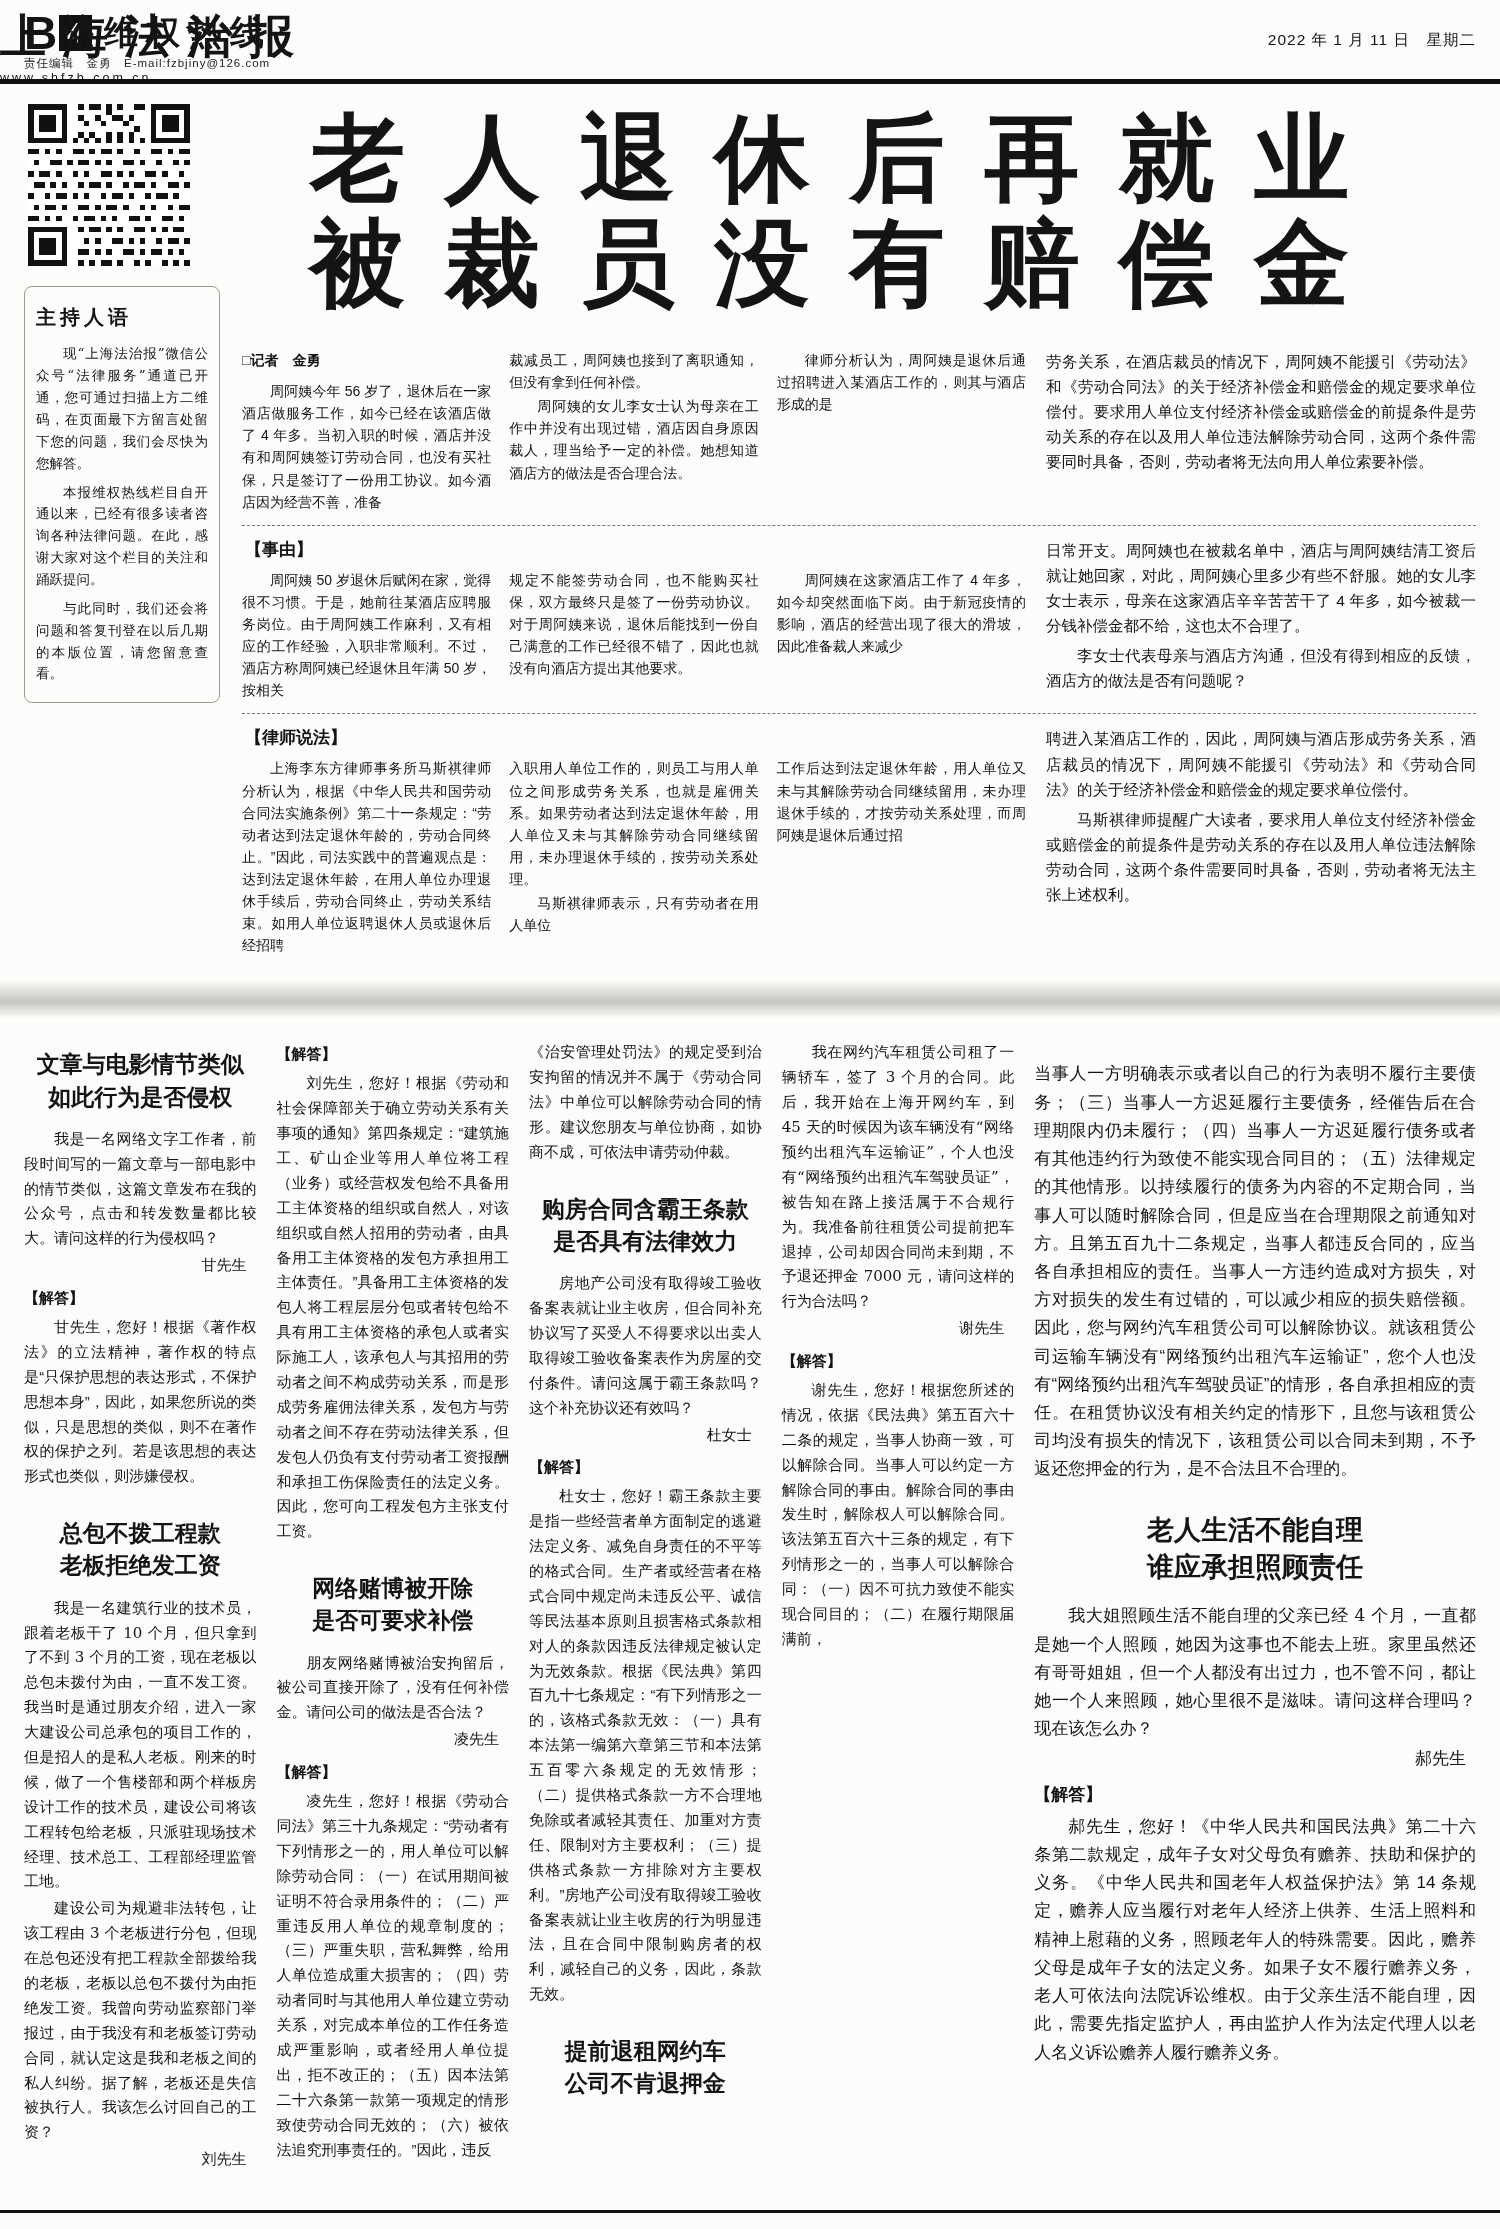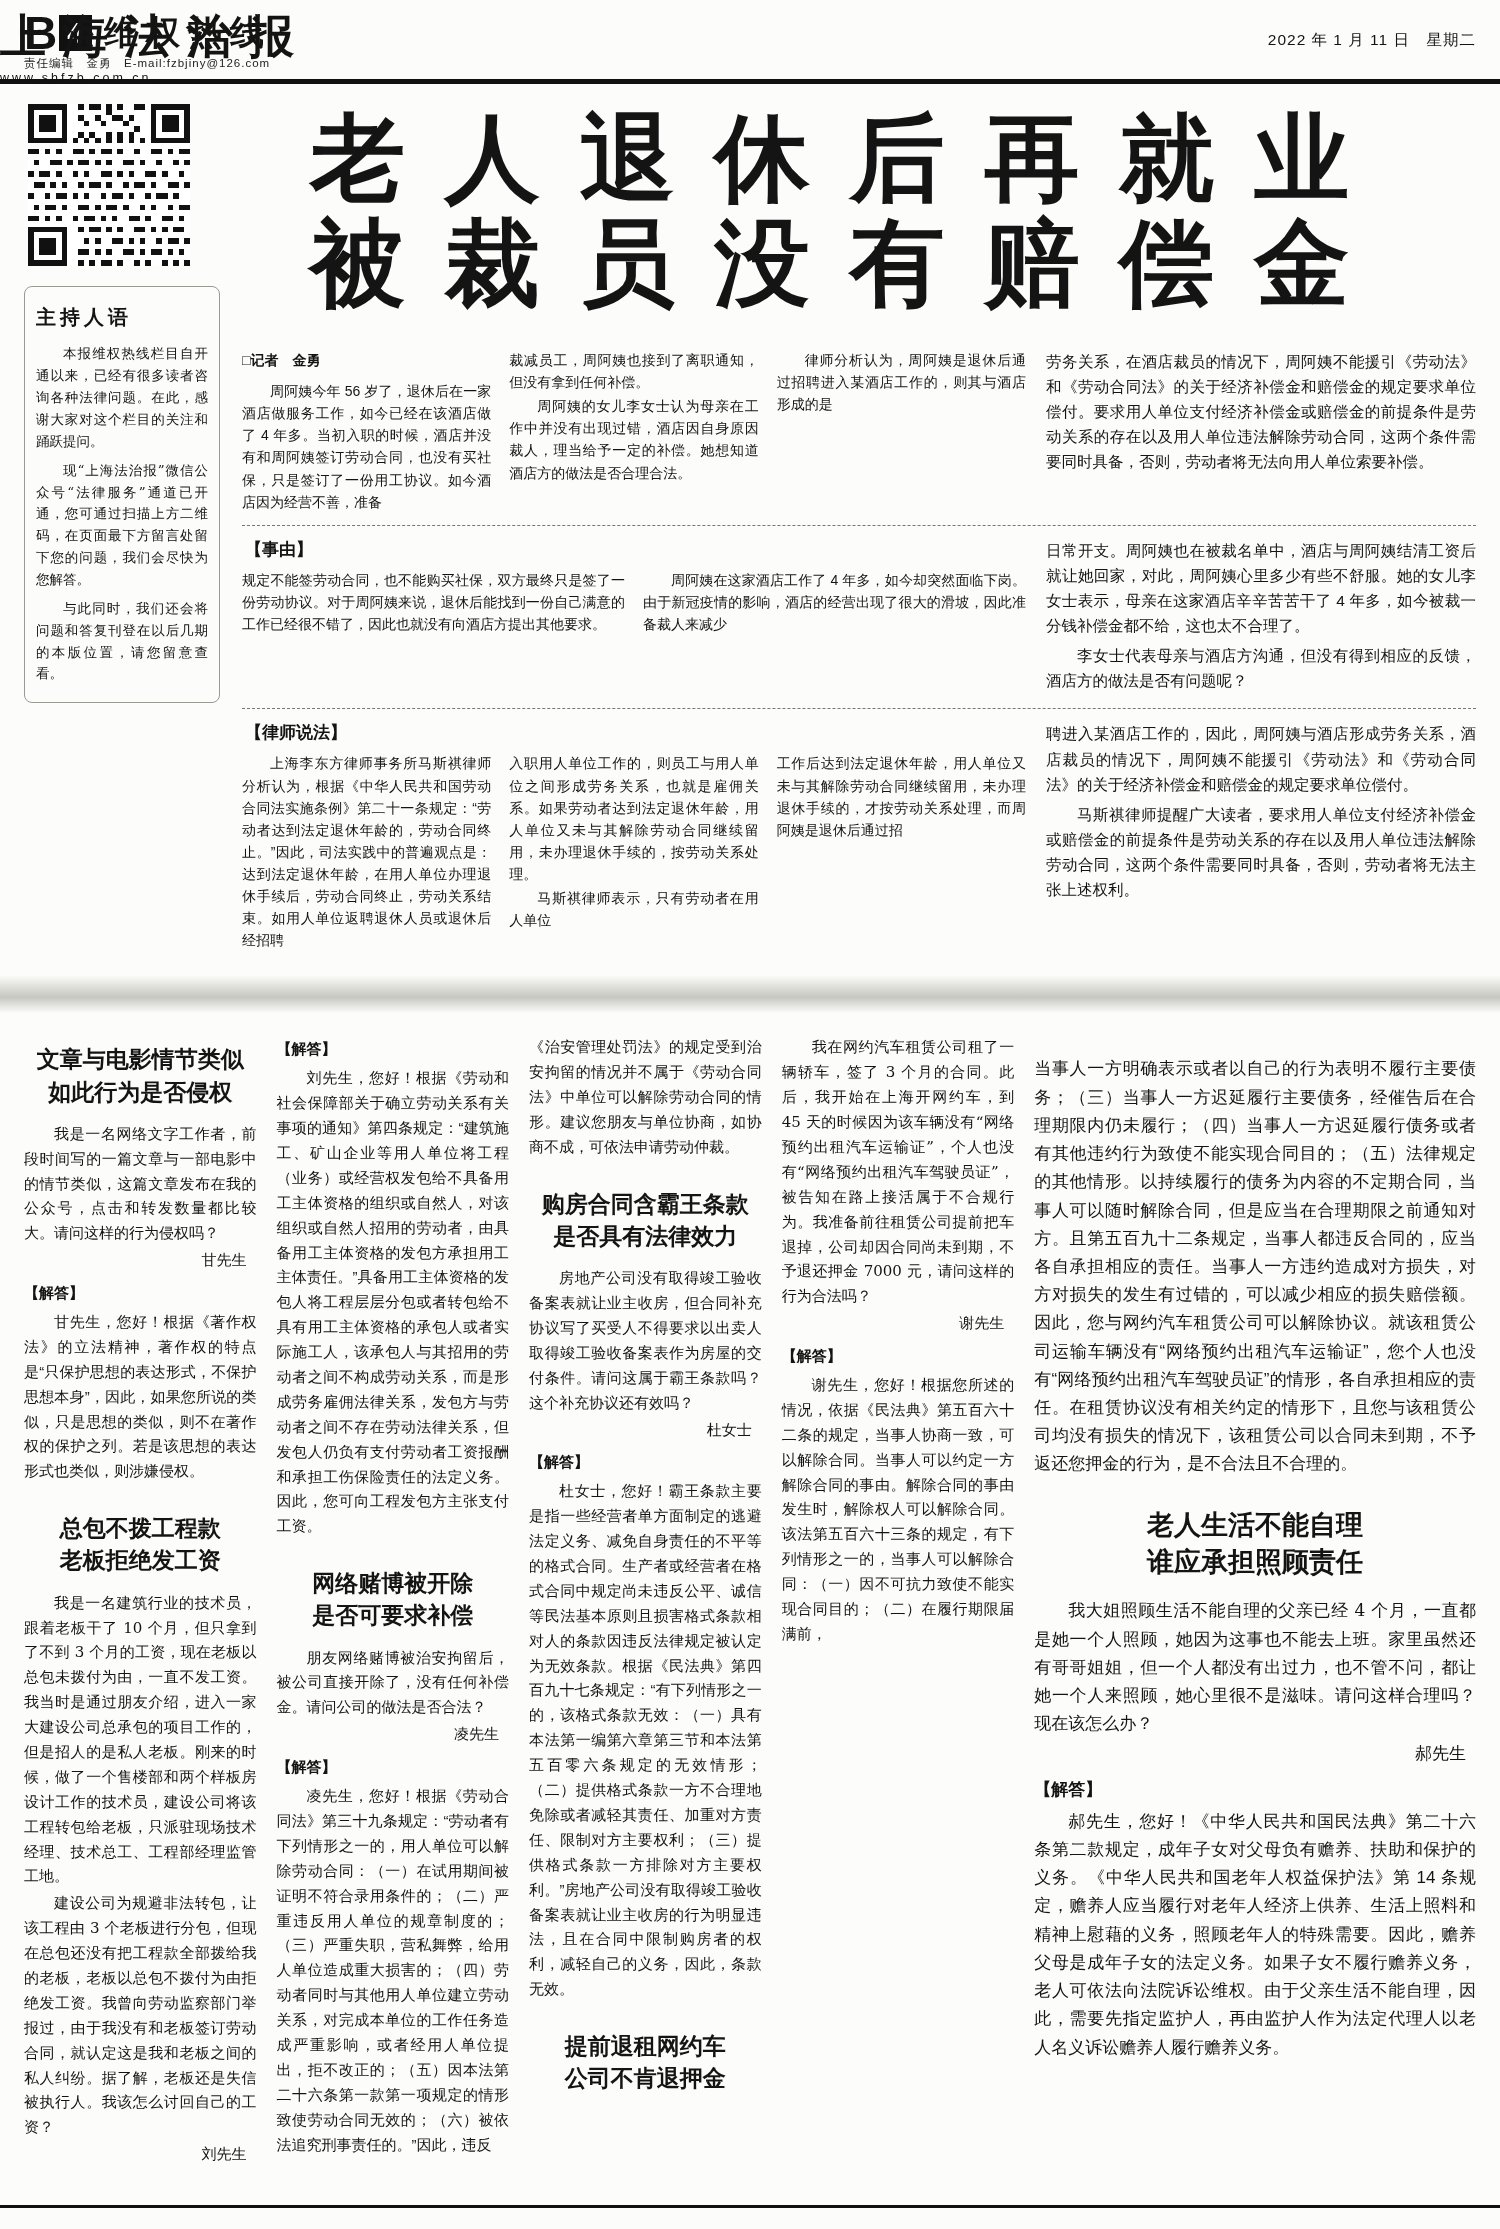--- a/index.html
+++ b/index.html
@@ -99,22 +99,22 @@
             <rect x="23" y="1" width="5" height="5" fill="#ffffff"></rect>
             <rect x="24" y="2" width="3" height="3"></rect>
           <rect x="0" y="22" width="7" height="7"></rect>
             <rect x="1" y="23" width="5" height="5" fill="#ffffff"></rect>
             <rect x="2" y="24" width="3" height="3"></rect>
           <path d="M9 0h1v1H9zM11 0h2v1h-2zM14 0h1v2h-1zM16 0h1v1h-1zM19 0h2v1h-2zM9 2h1v1H9zM12 2h1v1h-1zM15 2h2v1h-2zM18 2h1v1h-1zM10 3h1v1h-1zM13 3h1v1h-1zM17 3h1v1h-1zM19 4h1v1h-1zM9 5h1v1H9zM11 5h1v1h-1zM14 5h1v1h-1zM16 5h1v1h-1zM18 5h1v1h-1zM8 6h1v1H8zM10 6h1v1h-1zM12 6h1v1h-1zM14 6h1v1h-1zM16 6h1v1h-1zM18 6h1v1h-1zM20 6h1v1h-1zM0 8h2v1H0zM3 8h1v1H3zM5 8h1v1H5zM8 8h2v1H8zM11 8h1v1h-1zM13 8h2v1h-2zM16 8h1v1h-1zM19 8h1v1h-1zM22 8h2v1h-2zM25 8h1v1h-1zM27 8h2v1h-2zM1 10h1v1H1zM4 10h2v1H4zM7 10h1v1H7zM9 10h2v1H9zM12 10h1v1h-1zM14 10h1v1h-1zM17 10h2v1h-2zM20 10h1v1h-1zM23 10h1v1h-1zM26 10h1v1h-1zM28 10h1v1h-1zM0 12h1v1H0zM2 12h2v1H2zM5 12h1v1H5zM8 12h1v1H8zM10 12h1v1h-1zM13 12h2v1h-2zM16 12h1v1h-1zM18 12h1v1h-1zM21 12h2v1h-2zM24 12h1v1h-1zM27 12h1v1h-1zM1 14h2v1H1zM4 14h1v1H4zM6 14h1v1H6zM9 14h1v1H9zM11 14h2v1h-2zM14 14h1v1h-1zM17 14h1v1h-1zM19 14h2v1h-2zM22 14h1v1h-1zM25 14h2v1h-2zM28 14h1v1h-1zM0 16h1v1H0zM3 16h1v1H3zM5 16h2v1H5zM8 16h1v1H8zM10 16h1v1h-1zM13 16h1v1h-1zM15 16h2v1h-2zM18 16h1v1h-1zM21 16h1v1h-1zM23 16h2v1h-2zM26 16h1v1h-1zM1 18h1v1H1zM3 18h2v1H3zM6 18h1v1H6zM9 18h2v1H9zM12 18h1v1h-1zM14 18h2v1h-2zM17 18h1v1h-1zM20 18h1v1h-1zM22 18h1v1h-1zM25 18h1v1h-1zM27 18h2v1h-2zM0 20h2v1H0zM3 20h1v1H3zM5 20h1v1H5zM8 20h1v1H8zM10 20h2v1h-2zM13 20h1v1h-1zM15 20h1v1h-1zM18 20h2v1h-2zM21 20h1v1h-1zM24 20h2v1h-2zM27 20h1v1h-1zM9 22h1v1H9zM11 22h2v1h-2zM14 22h1v1h-1zM16 22h1v1h-1zM19 22h2v1h-2zM22 22h1v1h-1zM24 22h1v1h-1zM26 22h2v1h-2zM10 24h1v1h-1zM12 24h1v1h-1zM15 24h2v1h-2zM18 24h1v1h-1zM20 24h1v1h-1zM23 24h1v1h-1zM25 24h2v1h-2zM28 24h1v1h-1zM9 26h2v1H9zM12 26h1v1h-1zM14 26h1v1h-1zM17 26h2v1h-2zM20 26h1v1h-1zM22 26h2v1h-2zM25 26h1v1h-1zM27 26h1v1h-1zM9 28h1v1H9zM11 28h1v1h-1zM13 28h2v1h-2zM16 28h1v1h-1zM19 28h1v1h-1zM21 28h1v1h-1zM24 28h1v1h-1zM26 28h1v1h-1zM28 28h1v1h-1z"></path>
         </g>
       </svg>
       <div class="host">
         <div class="host-title">主持人语</div>
+        <p class="ind">现“上海法治报”微信公众号“法律服务”通道已开通，您可通过扫描上方二维码，在页面最下方留言处留下您的问题，我们会尽快为您解答。</p>
         <p class="ind">本报维权热线栏目自开通以来，已经有很多读者咨询各种法律问题。在此，感谢大家对这个栏目的关注和踊跃提问。</p>
-        <p class="ind">现“上海法治报”微信公众号“法律服务”通道已开通，您可通过扫描上方二维码，在页面最下方留言处留下您的问题，我们会尽快为您解答。</p>
         <p class="ind">与此同时，我们还会将问题和答复刊登在以后几期的本版位置，请您留意查看。</p>
       </div>
     </aside>
 
     <div class="lead-main">
       <h1 class="headline">
         <span>老人退休后再就业</span><br>
         <span>被裁员没有赔偿金</span>
       </h1>
 
@@ -137,20 +137,23 @@
         <div class="lrow-right">
           <p class="cont">劳务关系，在酒店裁员的情况下，周阿姨不能援引《劳动法》和《劳动合同法》的关于经济补偿金和赔偿金的规定要求单位偿付。要求用人单位支付经济补偿金或赔偿金的前提条件是劳动关系的存在以及用人单位违法解除劳动合同，这两个条件需要同时具备，否则，劳动者将无法向用人单位索要补偿。</p>
         </div>
       </div>
 
       <div class="lrow">
         <div class="lrow-left">
           <div class="sec-label">【事由】</div>
           <div class="cols">
             <div class="col">
+              <p class="ind">周阿姨 50 岁退休后赋闲在家，觉得很不习惯。于是，她前往某酒店应聘服务岗位。由于周阿姨工作麻利，又有相应的工作经验，入职非常顺利。不过，酒店方称周阿姨已经退休且年满 50 岁，按相关</p>
+            </div>
+            <div class="col">
               <p class="cont">规定不能签劳动合同，也不能购买社保，双方最终只是签了一份劳动协议。对于周阿姨来说，退休后能找到一份自己满意的工作已经很不错了，因此也就没有向酒店方提出其他要求。</p>
             </div>
             <div class="col">
               <p class="ind">周阿姨在这家酒店工作了 4 年多，如今却突然面临下岗。由于新冠疫情的影响，酒店的经营出现了很大的滑坡，因此准备裁人来减少</p>
             </div>
           </div>
         </div>
         <div class="lrow-right">
           <p class="cont">日常开支。周阿姨也在被裁名单中，酒店与周阿姨结清工资后就让她回家，对此，周阿姨心里多少有些不舒服。她的女儿李女士表示，母亲在这家酒店辛辛苦苦干了 4 年多，如今被裁一分钱补偿金都不给，这也太不合理了。</p>
           <p class="ind">李女士代表母亲与酒店方沟通，但没有得到相应的反馈，酒店方的做法是否有问题呢？</p>

